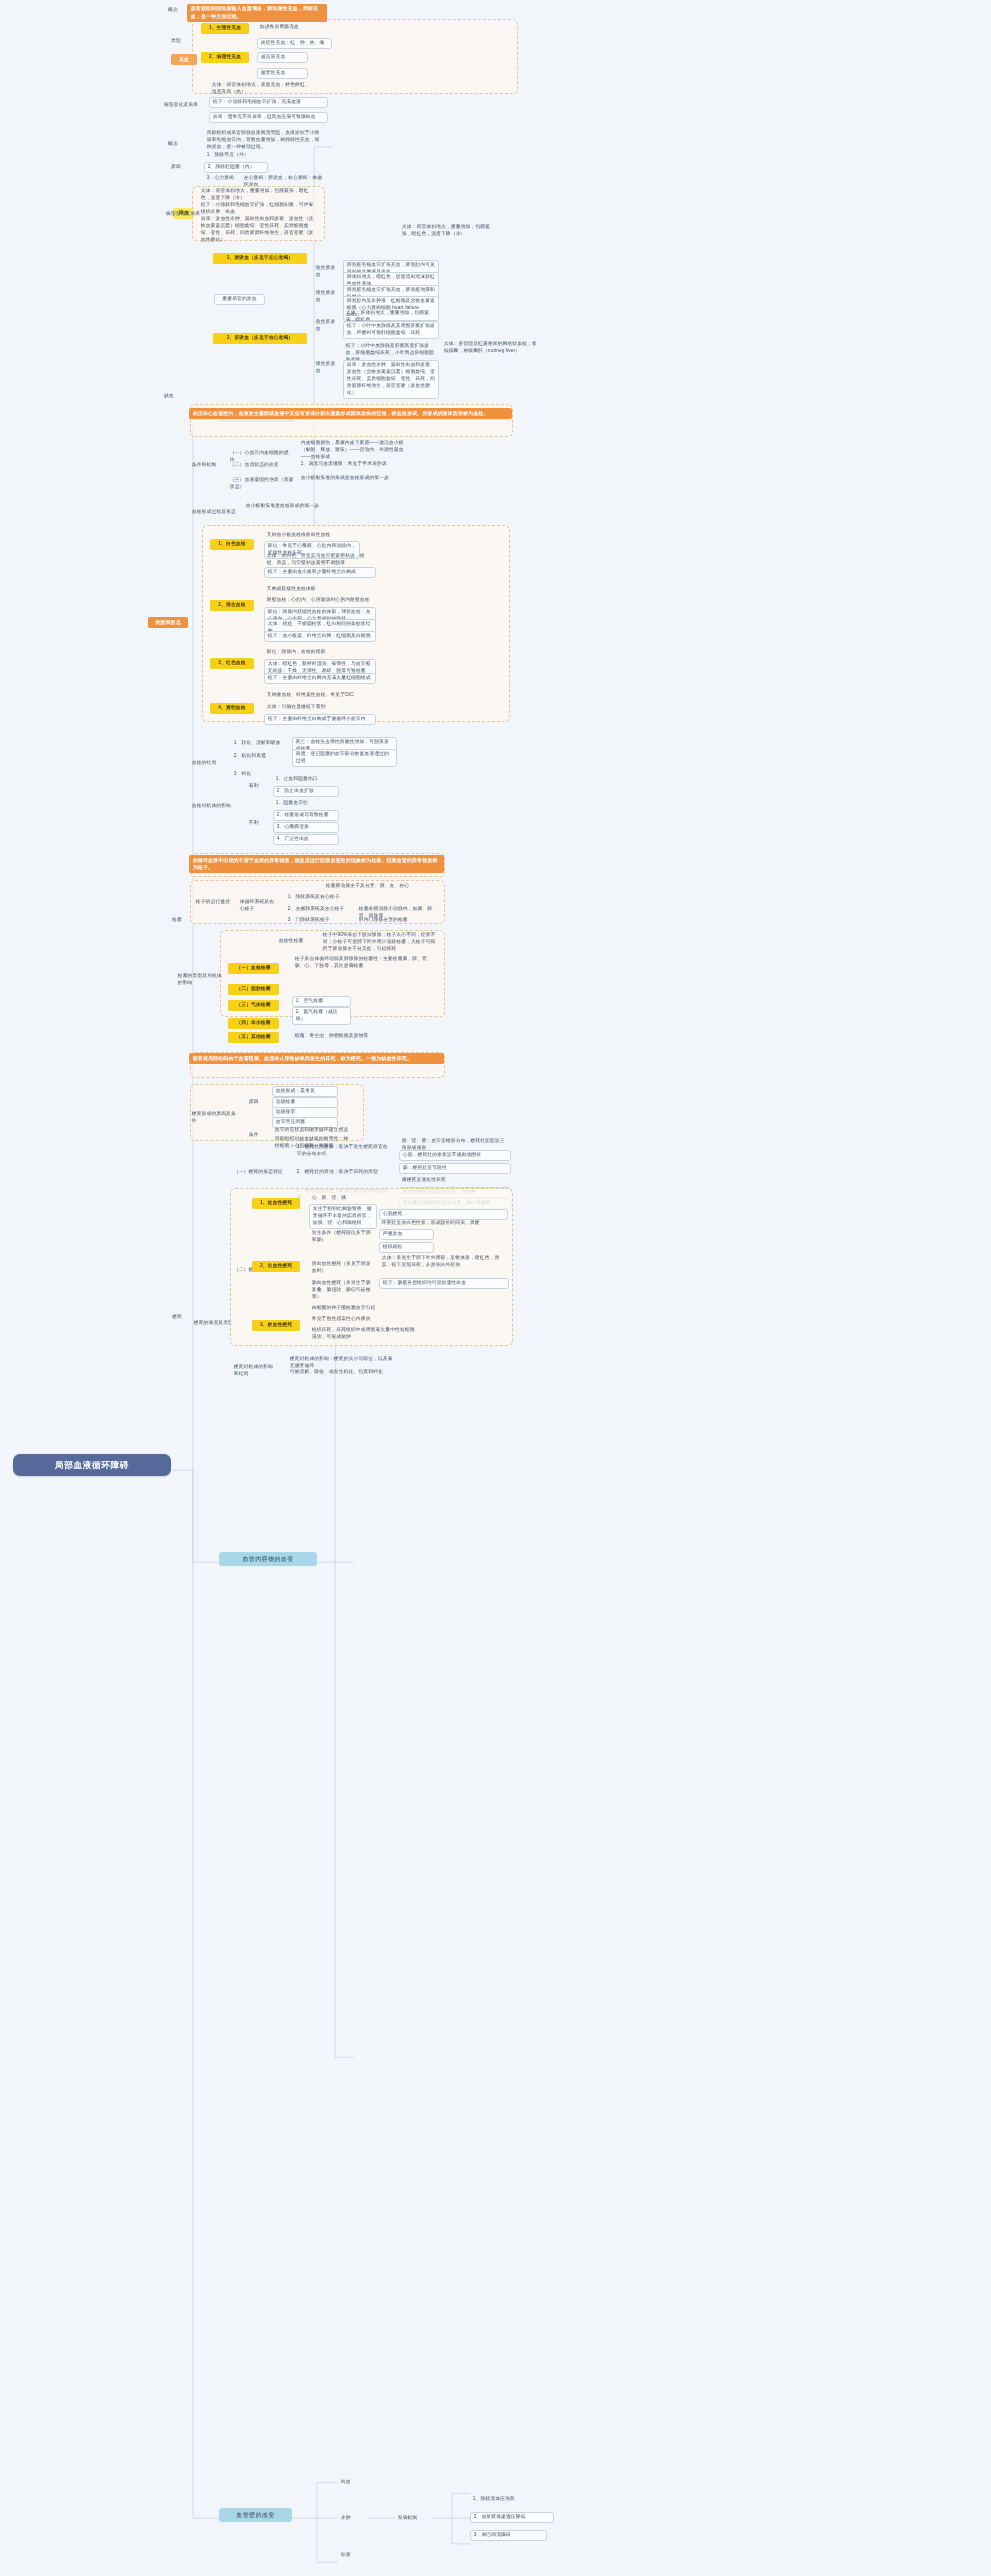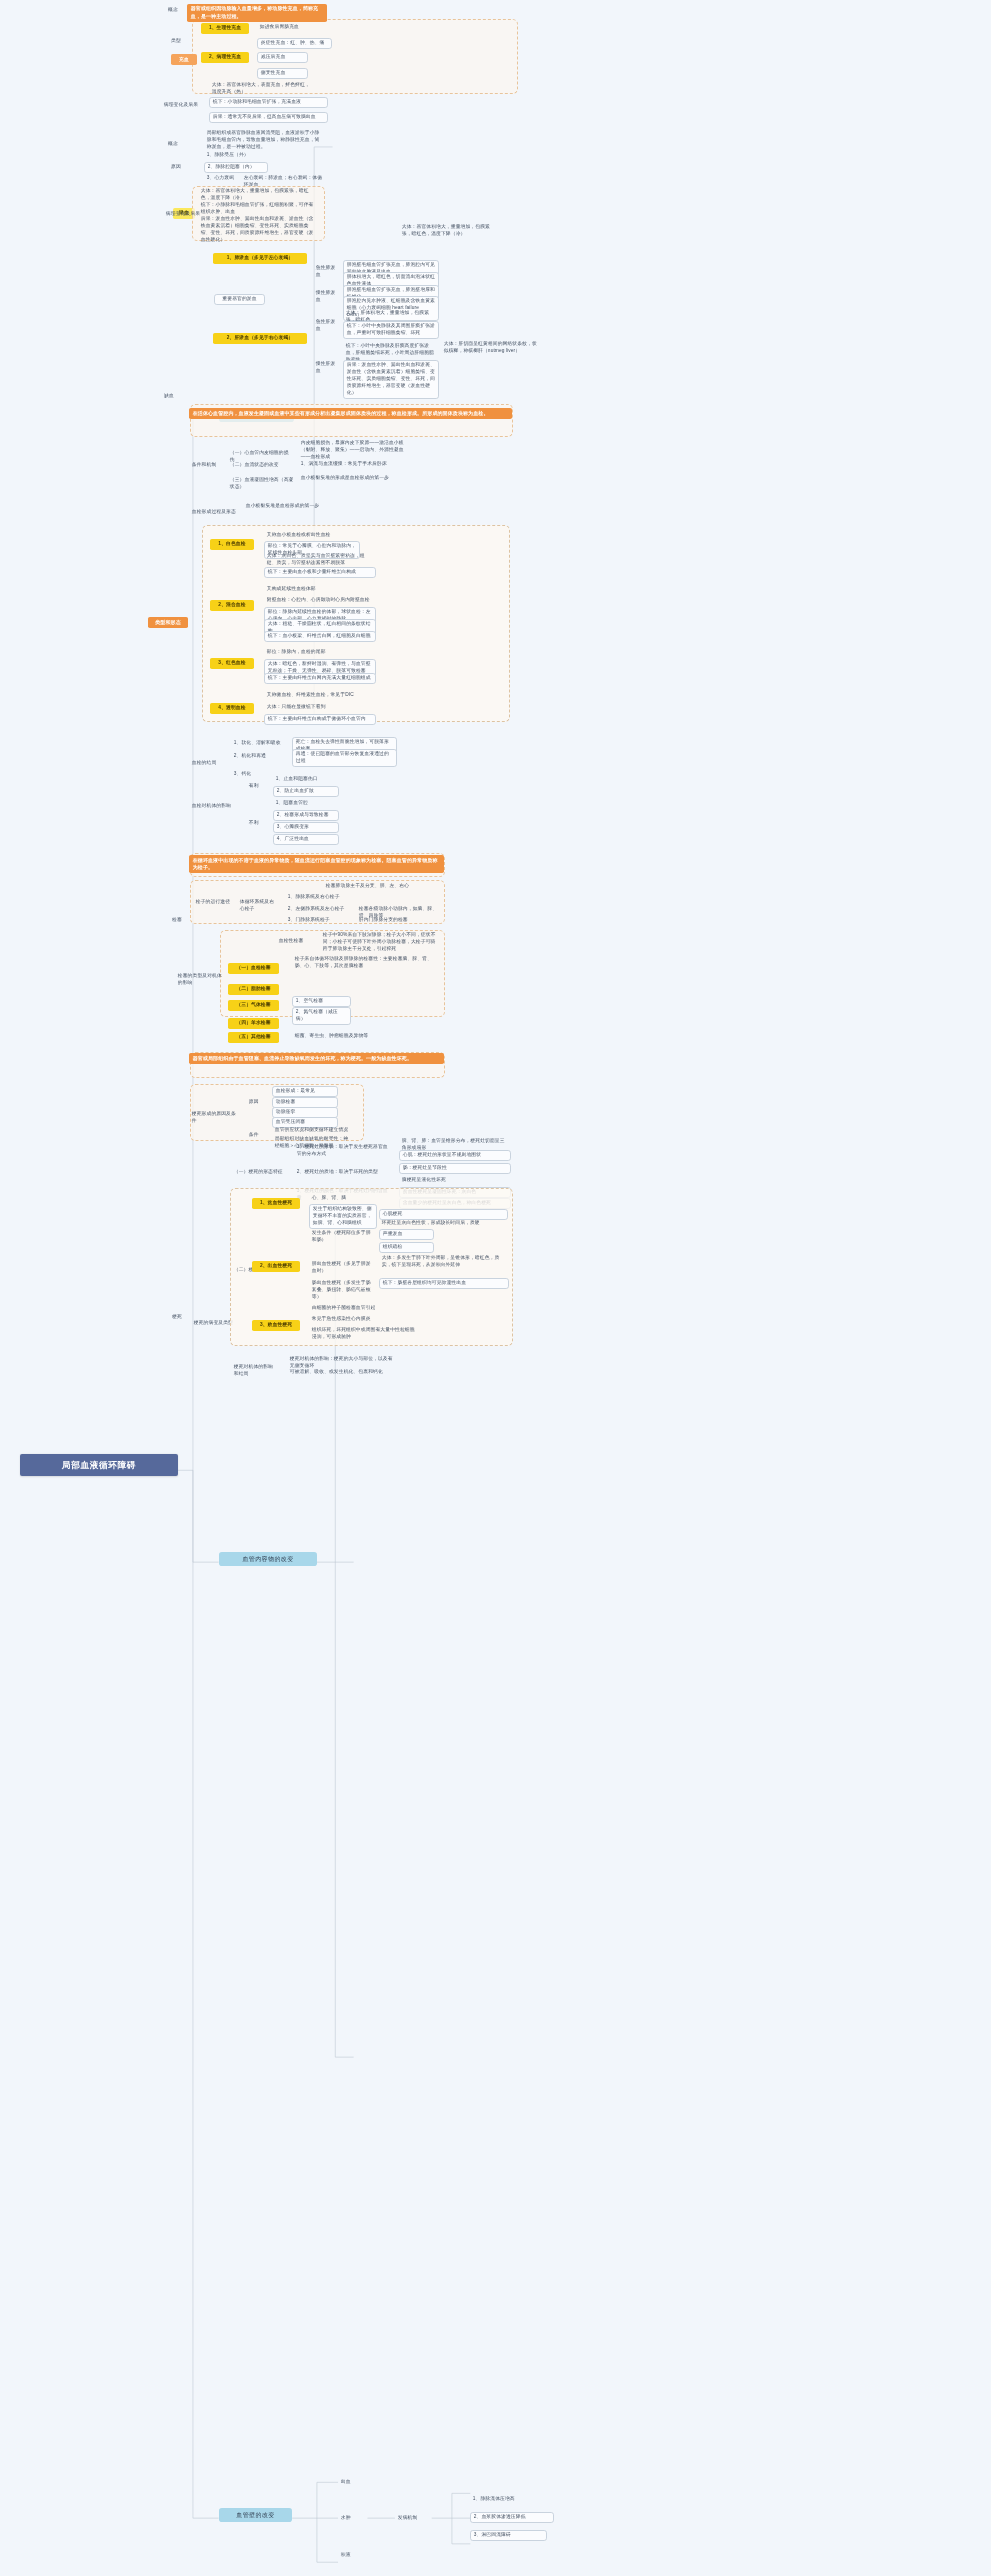--- a/index.html
+++ b/index.html
@@ -26,25 +26,24 @@
   .node.boxed{
     border:0.6px solid #c9d3de;
     border-radius:2.8px;
     background:#fbfcfe;
   }
   .node.root{
     background:#56699b;
     color:#ffffff;
     font-weight:bold;
     font-size:8.7px;
-    border-radius:2px;
+    border-radius:7px;
     padding:4.6px 8.3px;
     letter-spacing:0.6px;
     box-shadow:0 0.9px 1.8px rgba(0,0,0,.12);
-    margin-left:7px;
   }
   .node.blue{
     background:#a8d7ea;
     color:#2d3b4d;
     border-radius:2.8px;
     font-size:6px;
     padding:2.8px 5.5px;
     letter-spacing:0.4px;
   }
   .node.orange{

